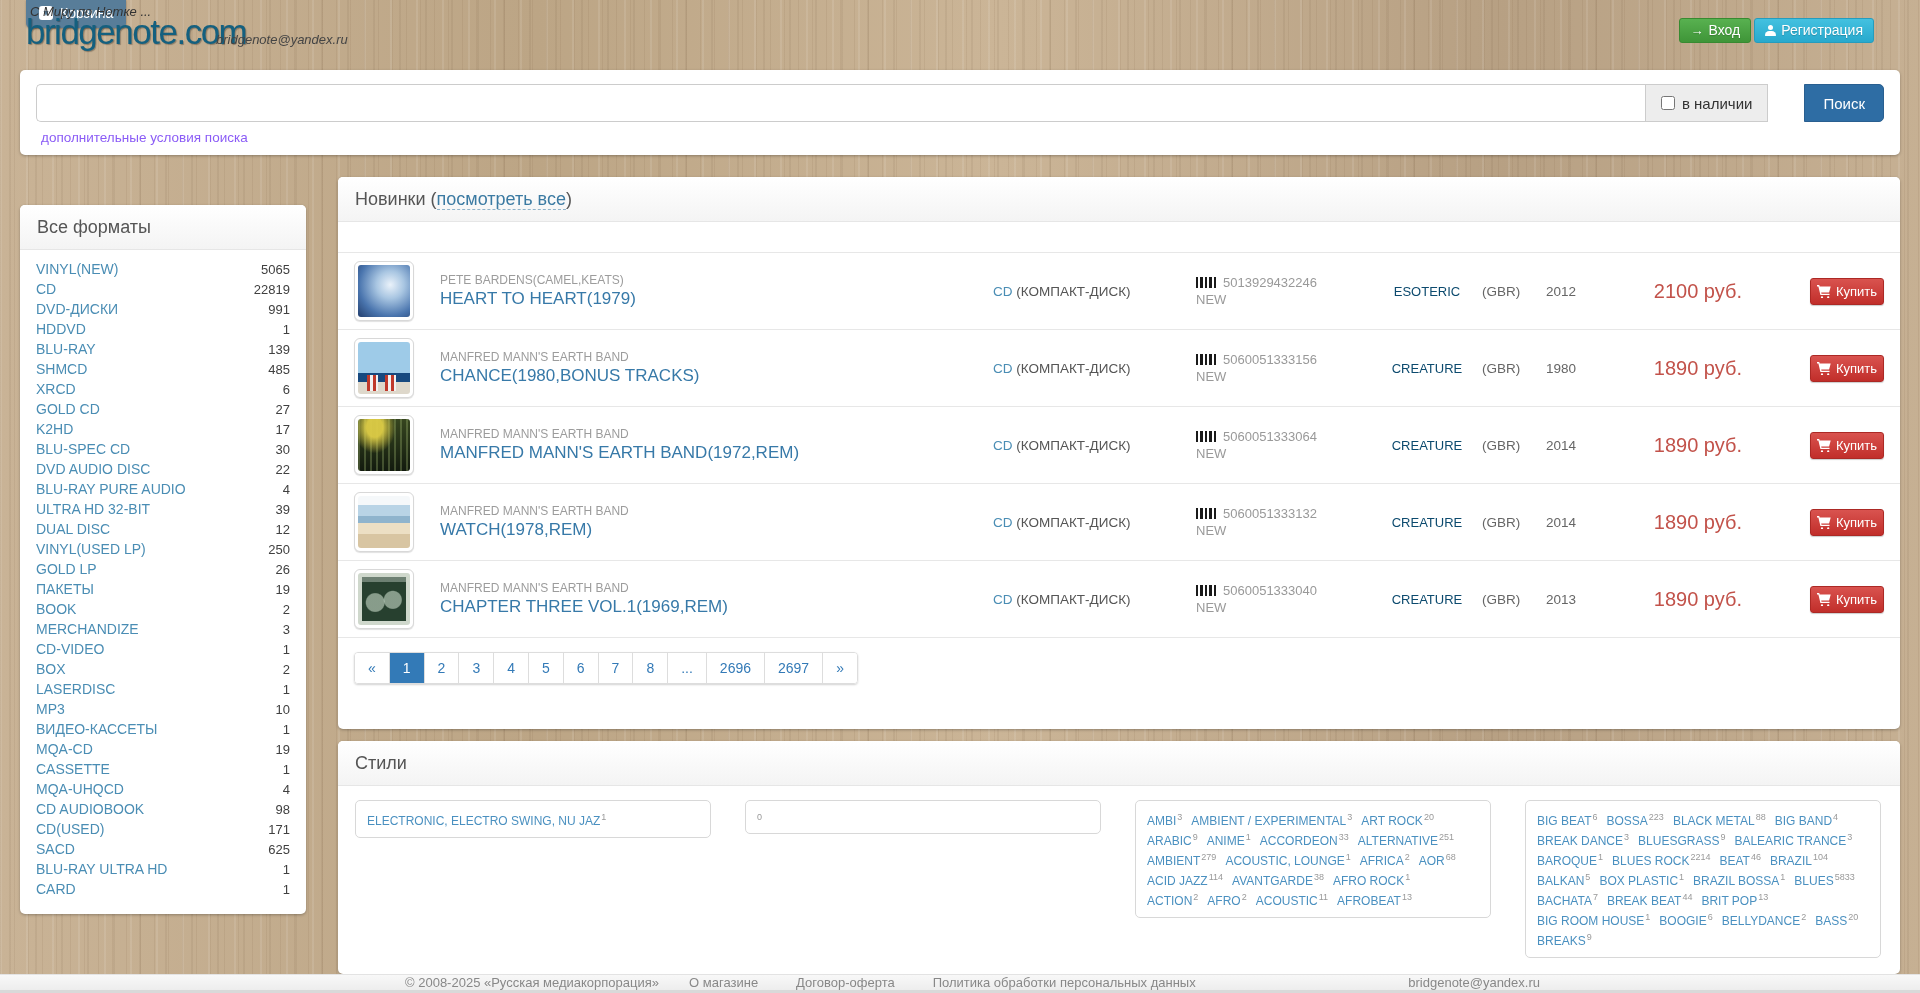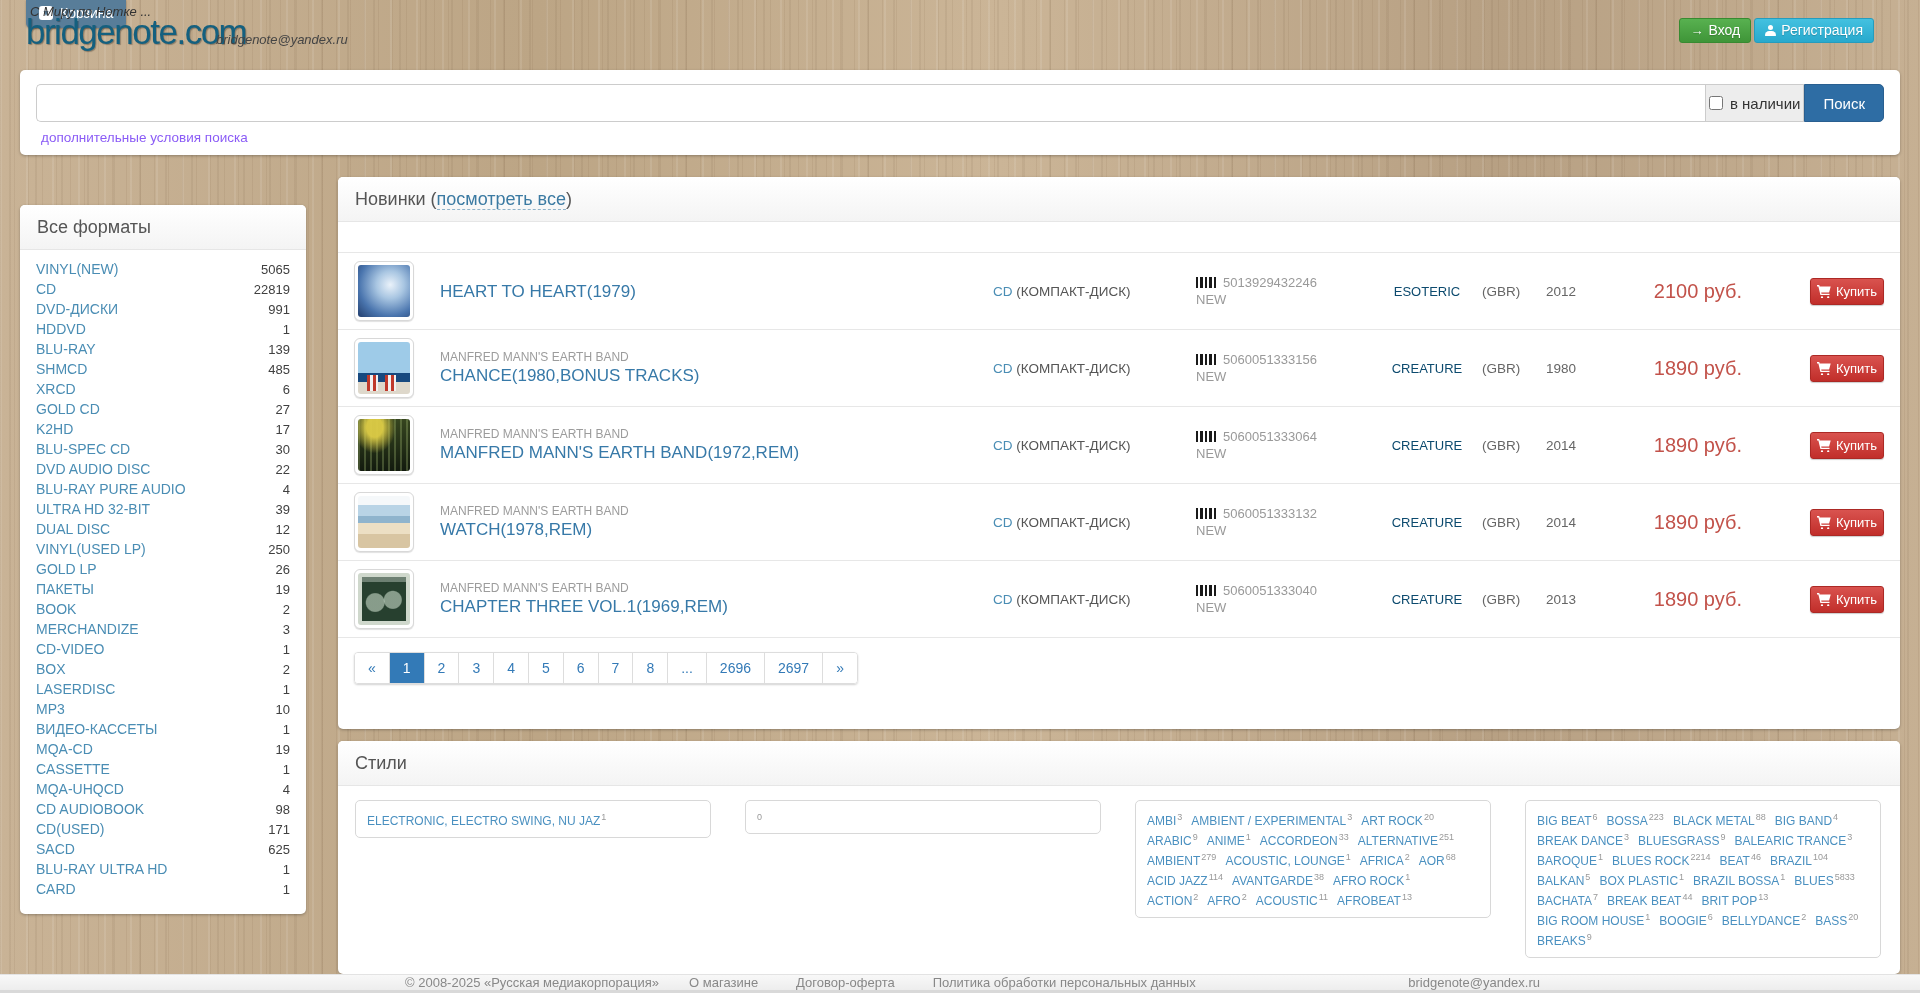--- a/index.html
+++ b/index.html
@@ -49,23 +49,23 @@
   .card { background:#fff; border-radius:5px; box-shadow:0 1px 3px rgba(0,0,0,.28); }
   .card-header {
     padding:12px 17px 11px; font-size:18px; color:#555;
     background:linear-gradient(#ffffff,#f4f4f4);
     border-bottom:1px solid #e6e6e6; border-radius:5px 5px 0 0;
   }
   
   .search-card { margin-top:42px; padding:14px 16px 9px; }
   .search-row { display:flex; height:38px; }
   .search-input { flex:1; border:1px solid #ccc; border-right:none; border-radius:5px 0 0 5px; padding:0 12px; font-size:15px; outline:none; color:#333; font-family:inherit; }
-  .instock { display:flex; align-items:center; gap:7px; background:#ededed; border:1px solid #ccc; padding:0 3px; font-size:15px; color:#333; cursor:pointer;justify-content:flex-end; }
+  .instock { display:flex; align-items:center; gap:7px; background:#ededed; border:1px solid #ccc; padding:0 15px; font-size:15px; color:#333; cursor:pointer;justify-content:flex-end; }
   .instock input { width:14px; height:14px; }
-  .search-btn { background:#2e6da4; color:#fff; border:1px solid #295f90; border-radius:0 5px 5px 0; padding:0 18px; font-size:15px; font-family:inherit; cursor:pointer; }
+  .search-btn { background:#2e6da4; color:#fff; border:1px solid #295f90; border-radius:0 5px 5px 0; padding:0 18px; font-size:15px; font-family:inherit; cursor:pointer;margin-left:36px; }
   .search-more { display:inline-block; margin:8px 0 0 5px; color:#8b5cf6; font-size:13.5px; }
   
   .columns { display:flex; gap:32px; margin-top:22px; align-items:flex-start; }
   .formats-card { width:286px;margin-top:28px; }
   .formats-list { list-style:none; padding:11px 16px 13px; }
   .formats-list li { display:flex; justify-content:space-between; align-items:baseline; height:20px; }
   .formats-list a { color:#4a8db4; font-size:14px; }
   .fmt-count { color:#404040; font-size:13px; }
   .main-col { flex:1; display:flex; flex-direction:column; gap:12px; }
   
@@ -322,20 +322,21 @@
             <span>(</span><a class="dashed-link">посмотреть все</a><span>)</span>
           </div>
 
           <div class="products">
 
           <div class="product-row">
               <div class="art-frame">
                 <div class="art art-1"></div>
               </div>
               <div class="pinfo">
+                <div class="artist">PETE BARDENS(CAMEL,KEATS)</div>
                 <a class="ptitle">HEART TO HEART(1979)</a>
               </div>
               <div class="pformat">
                 <a>CD</a>
                 <span>(КОМПАКТ-ДИСК)</span>
               </div>
               <div class="pbarcode">
                 <div class="bline">
                   <span class="barcode-icon"></span>
                   <span>5013929432246</span>

